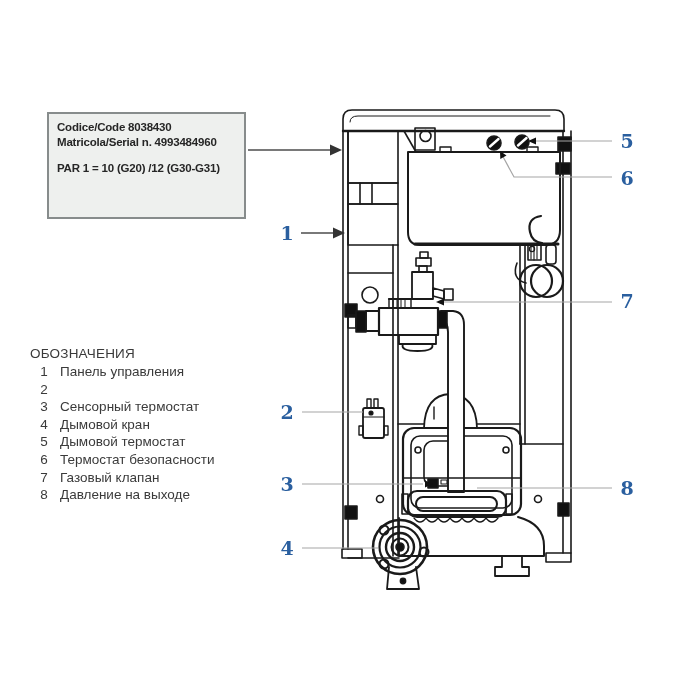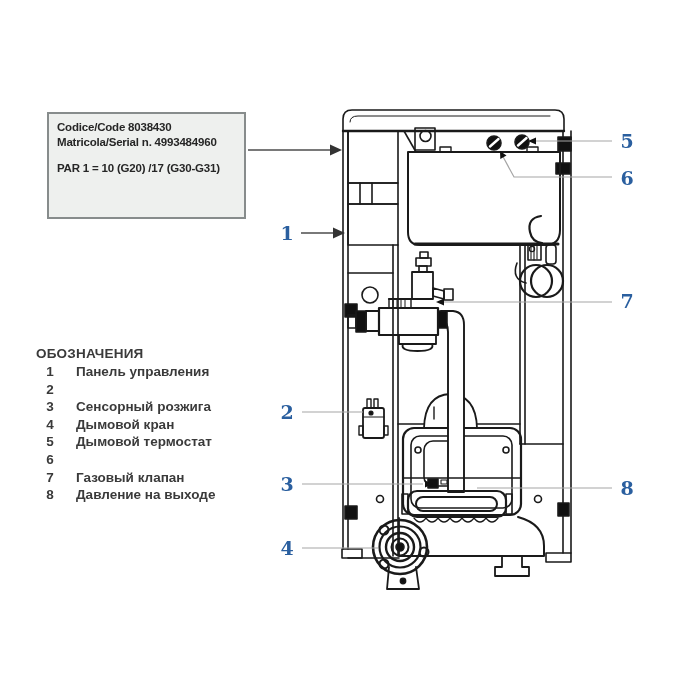--- a/index.html
+++ b/index.html
@@ -15,25 +15,25 @@
     box-sizing:border-box; background:#eef0ee; border:2px solid #878c8c;
     padding:6px 8px 0 8px;
   }
   .info-box .line {
     font-weight:bold; font-size:11.5px; line-height:14.5px;
     color:#262626; letter-spacing:-0.2px; white-space:nowrap;
   }
   .info-box .gap { height:12px; }
 
   
-  .legend { position:absolute; left:36px; top:344px; color:#3a3a3a;font-weight:bold; }
+  .legend { position:absolute; left:30px; top:344px; color:#3a3a3a; }
   .legend-title { font-size:13.5px; line-height:19px; letter-spacing:0.2px; }
   .legend-row { display:flex; font-size:13.5px; line-height:17.6px; }
   .legend-num { width:12px; margin-left:8px; text-align:center; flex:none; }
-  .legend-label { margin-left:20px; white-space:nowrap; }
+  .legend-label { margin-left:10px; white-space:nowrap; }
 
   
   .callout {
     position:absolute; transform:translate(-50%,-50%);
     font-family:"DejaVu Serif", serif; font-weight:bold;
     font-size:19px; color:#2a5f9f;
   }
   .c1 { left:287px; top:233px; }
   .c2 { left:287px; top:412px; }
   .c3 { left:287px; top:484px; }
@@ -203,46 +203,47 @@
       <polygon points="342,150 330,144.5 330,155.5" fill="#333"></polygon>
       <path d="M301,233 H335" stroke="#4d4d4d" stroke-width="1.4" fill="none"></path>
       <polygon points="345,233 333,227.5 333,238.5" fill="#333"></polygon>
     </g>
   </svg>
 
   <div class="info-box">
     <div class="line">Codice/Code 8038430</div>
     <div class="line">Matricola/Serial n. 4993484960</div>
     <div class="gap"></div>
-    <div class="line">PAR 1 = 10 (G20) /17 (G30-G31)</div>
+    <div class="line">PAR 1 = 10 (G20) /12 (G30-G31)</div>
   </div>
 
   <div class="legend">
     <div class="legend-title">ОБОЗНАЧЕНИЯ</div>
     <div class="legend-row">
       <span class="legend-num">1</span>
       <span class="legend-label">Панель управления</span>
     </div>
     <div class="legend-row">
       <span class="legend-num">2</span>
     </div>
     <div class="legend-row">
       <span class="legend-num">3</span>
-      <span class="legend-label">Сенсорный розжига</span>
+      <span class="legend-label">Сенсорный термостат</span>
     </div>
     <div class="legend-row">
       <span class="legend-num">4</span>
       <span class="legend-label">Дымовой кран</span>
     </div>
     <div class="legend-row">
       <span class="legend-num">5</span>
       <span class="legend-label">Дымовой термостат</span>
     </div>
     <div class="legend-row">
       <span class="legend-num">6</span>
+      <span class="legend-label">Термостат безопасности</span>
     </div>
     <div class="legend-row">
       <span class="legend-num">7</span>
       <span class="legend-label">Газовый клапан</span>
     </div>
     <div class="legend-row">
       <span class="legend-num">8</span>
       <span class="legend-label">Давление на выходе</span>
     </div>
   </div>

